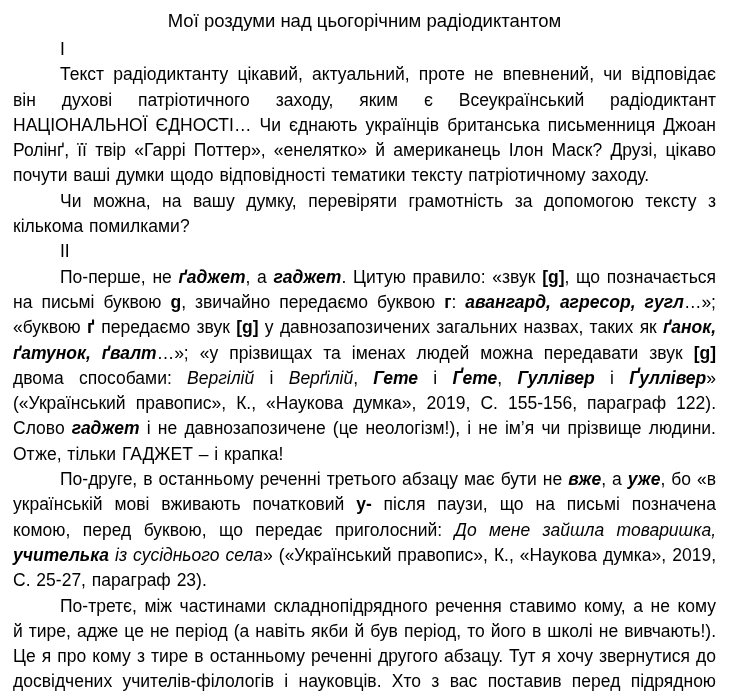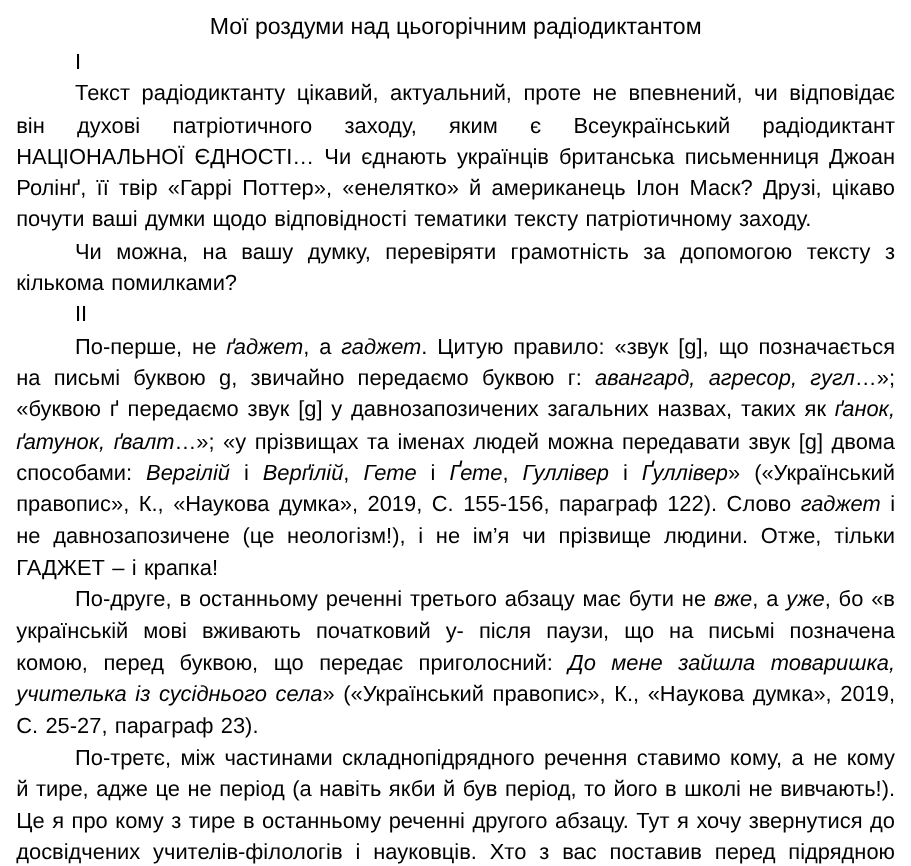--- a/index.html
+++ b/index.html
@@ -32,21 +32,21 @@
     padding: 0;
     font-size: 17.5px;
     line-height: 25.3px;
     text-align: justify;
     text-indent: 47px;
     word-spacing: 1px;
   }
   p.para.numeral {
     text-align: left;
   }
-  .b { font-weight: normal; }
+  .b { font-weight: bold; }
   .i { font-style: italic; }
 </style>
 </head>
 <body>
 
 <div class="page">
   <h1 class="doc-title">Мої роздуми над цьогорічним радіодиктантом</h1>
   <div>
       <p class="para numeral"><span>I</span></p>
       <p class="para"><span>Текст радіодиктанту цікавий, актуальний, проте не впевнений, чи відповідає він духові патріотичного заходу, яким є Всеукраїнський радіодиктант НАЦІОНАЛЬНОЇ ЄДНОСТІ… Чи єднають українців британська письменниця Джоан Ролінґ, її твір «Гаррі Поттер», «енелятко» й американець Ілон Маск? Друзі, цікаво почути ваші думки щодо відповідності тематики тексту патріотичному заходу.</span></p>

